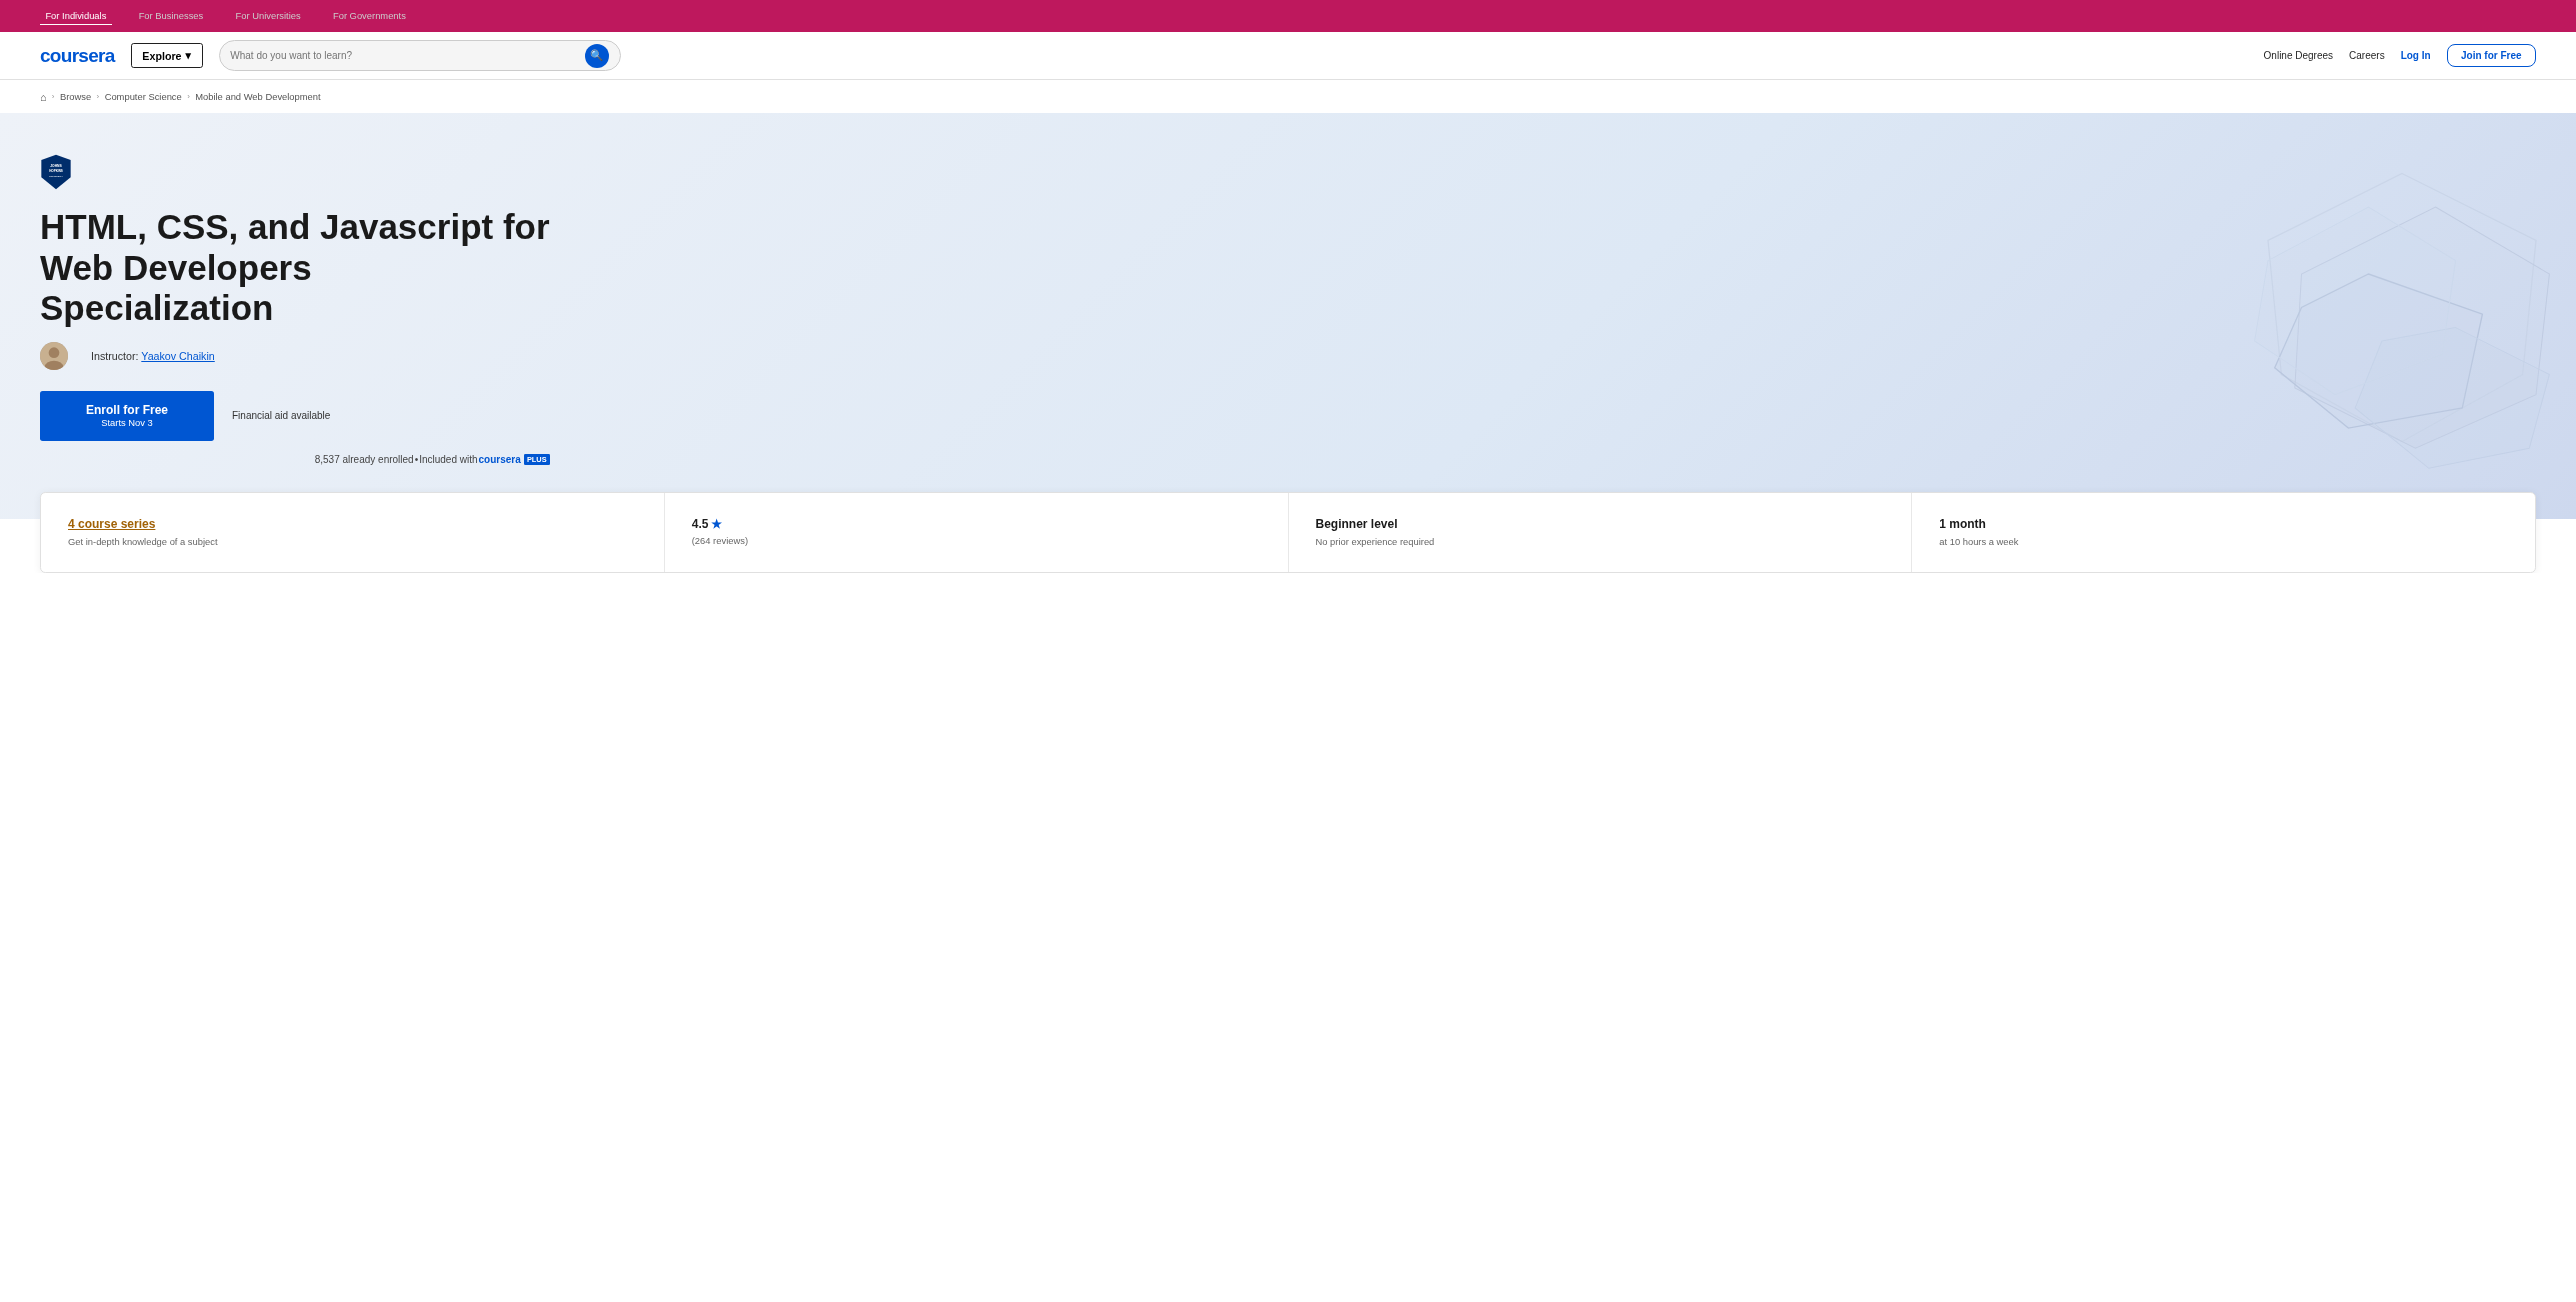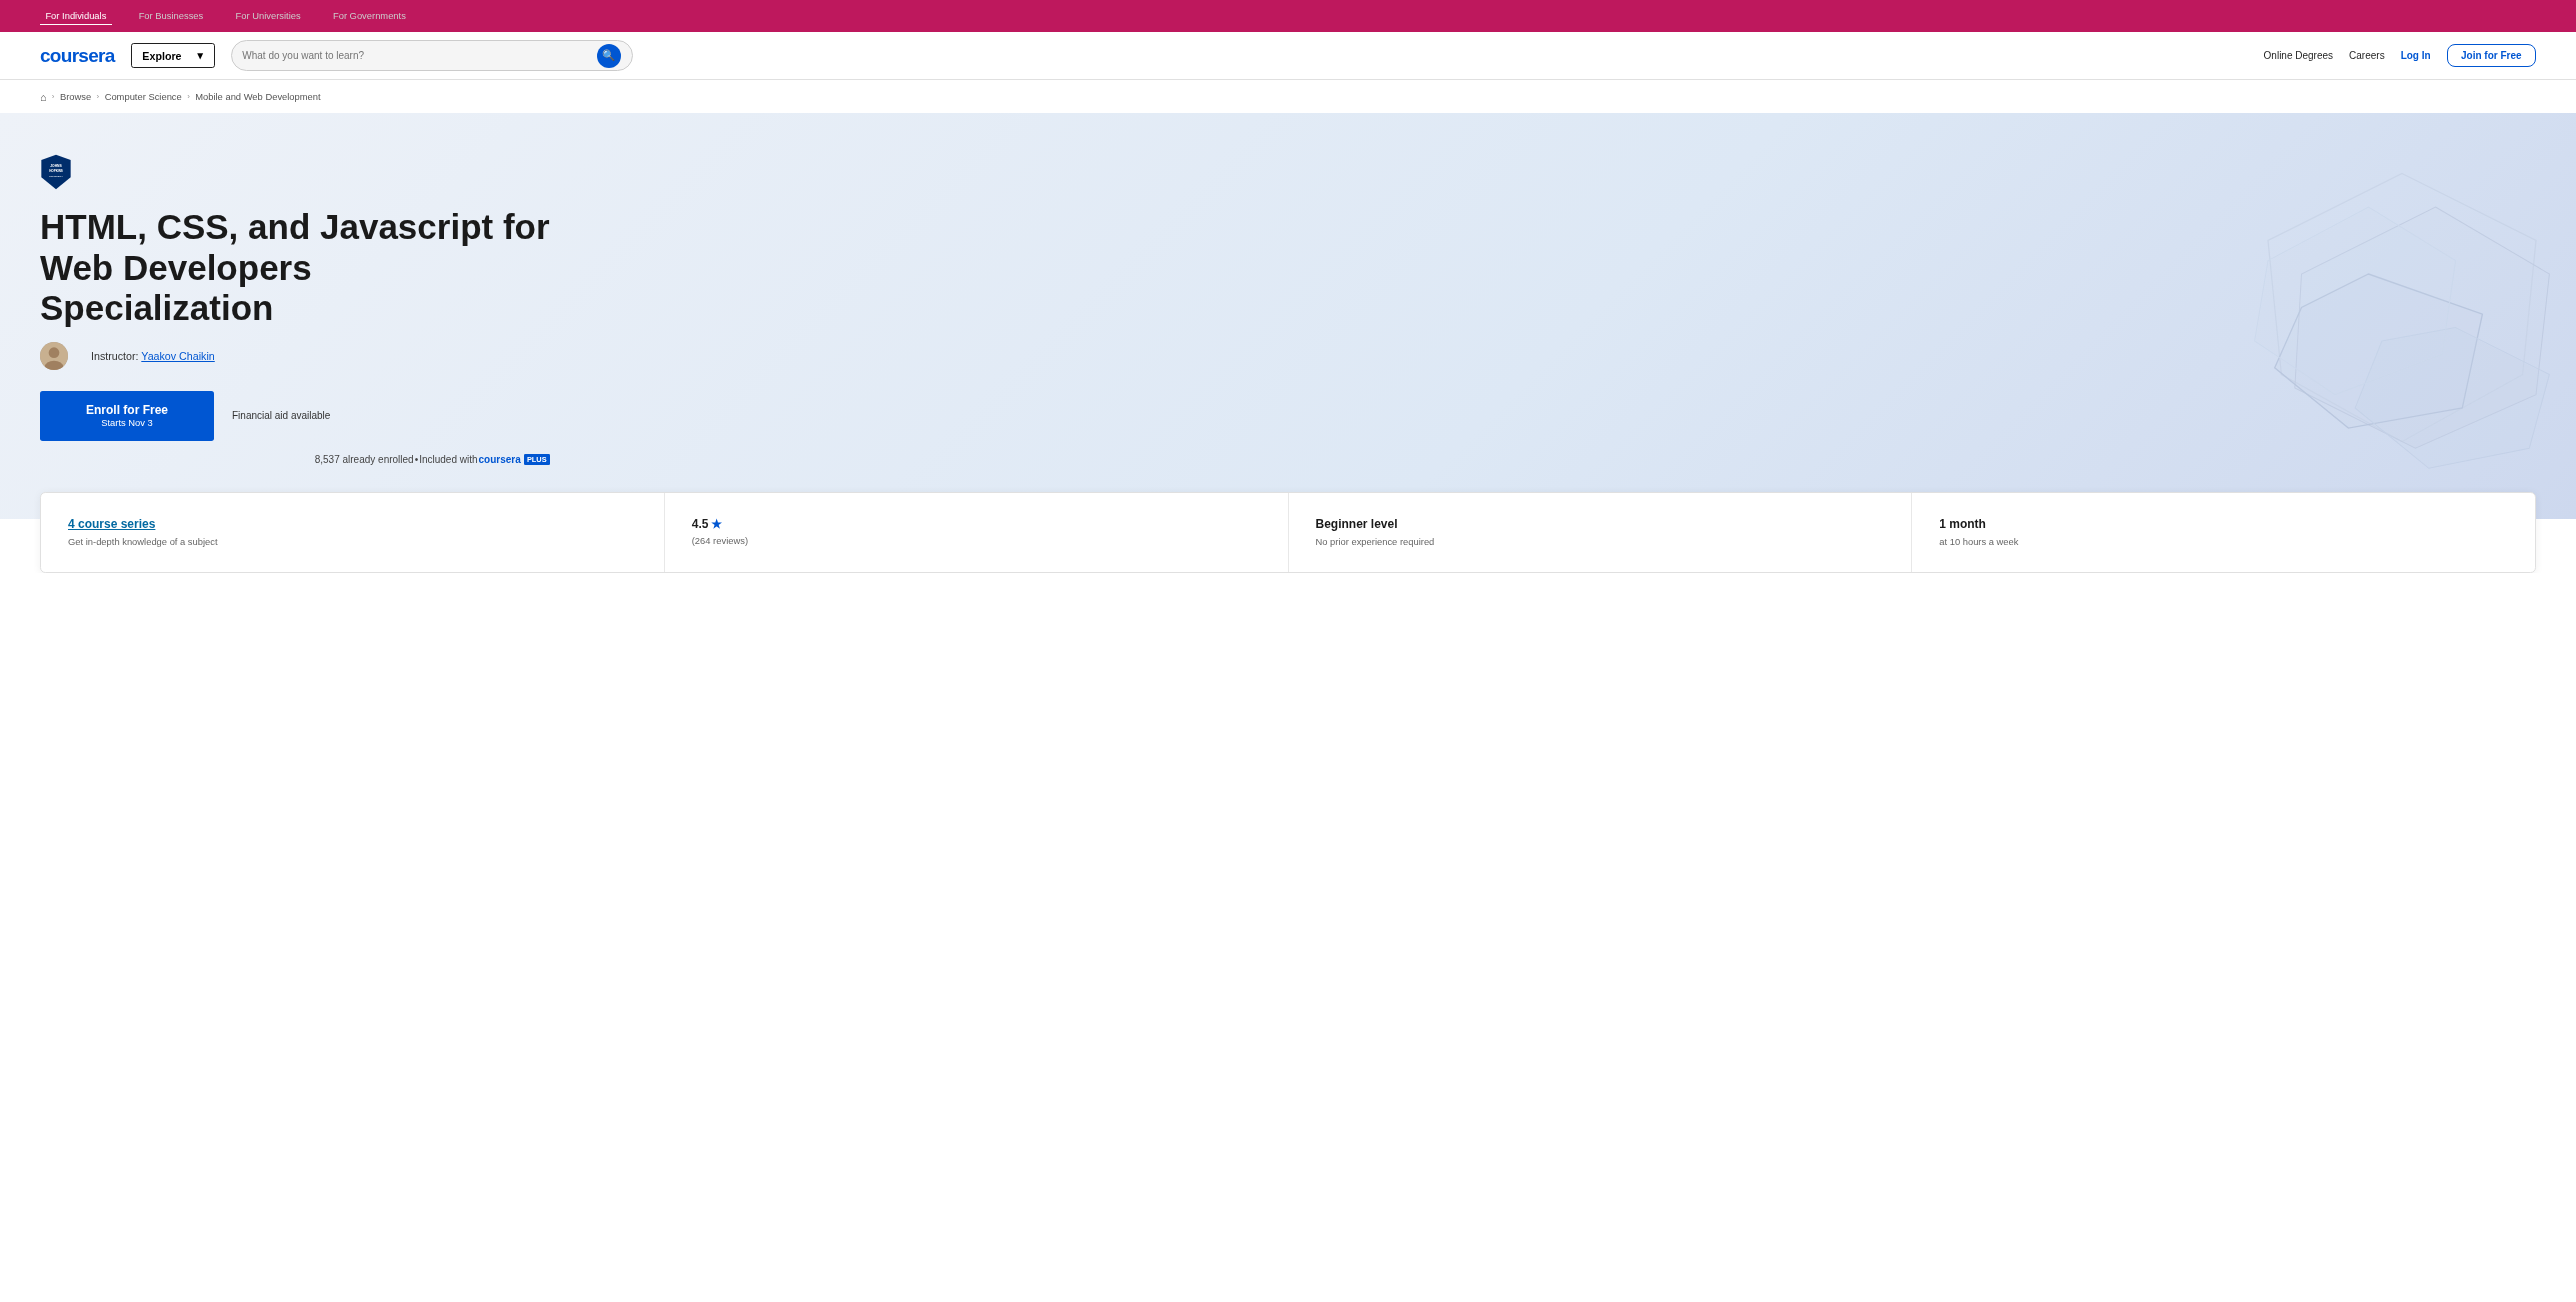--- a/index.html
+++ b/index.html
@@ -38,21 +38,21 @@
     .logo {
       font-size: 19px;
       font-weight: 700;
       color: #0056D2;
       letter-spacing: -0.7px;
       flex-shrink: 0;
     }
     .explore-btn {
       display: flex;
       align-items: center;
-      gap: 16px;
+      gap: 4px;
       border: 1px solid #1f1f1f;
       border-radius: 2.7px;
       padding: 5.4px 10.7px;
       font-size: 10.7px;
       font-weight: 600;
       cursor: pointer;
       background: #fff;
       flex-shrink: 0;
     }
     .search-bar {
@@ -270,21 +270,21 @@
     .stat-item:last-child {
       border-right: none;
     }
     .stat-title {
       font-size: 12px;
       font-weight: 700;
       color: #1a1a1a;
       margin-bottom: 4px;
     }
     .stat-title a, .stat-title-link {
-      color: #0369a1;
+      color: #a16207;
       text-decoration: underline;
       cursor: pointer;
     }
     .stat-subtitle {
       font-size: 9.4px;
       color: #666;
       line-height: 1.4;
     }
     .star-icon {
       color: #0056D2;

